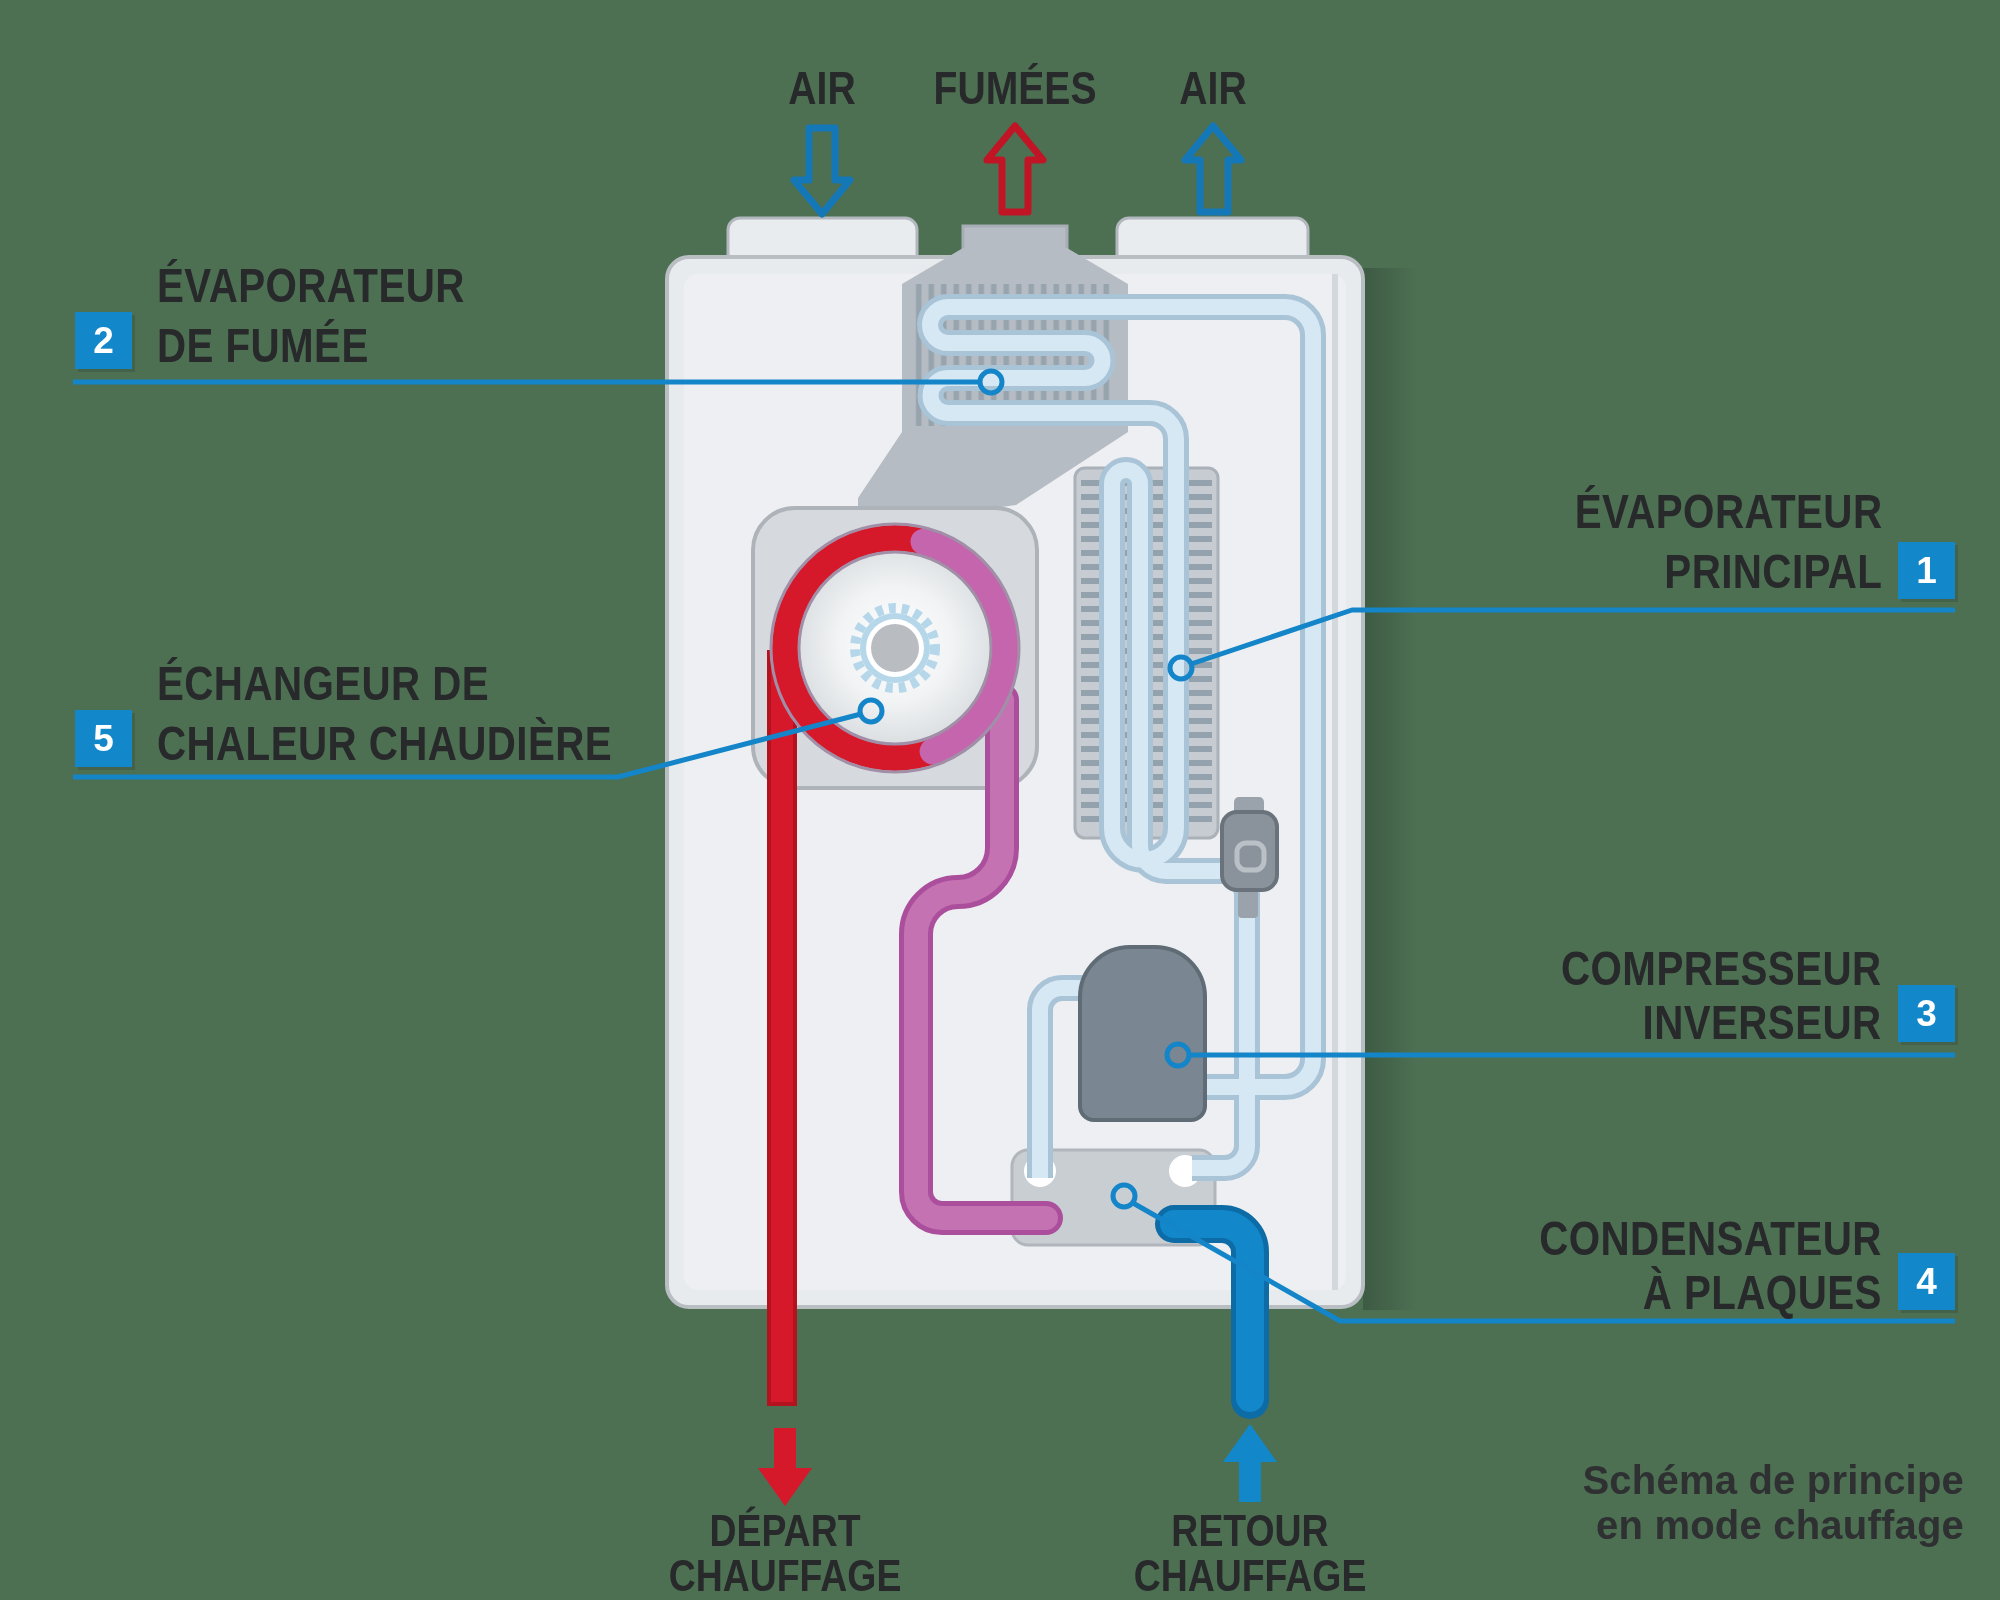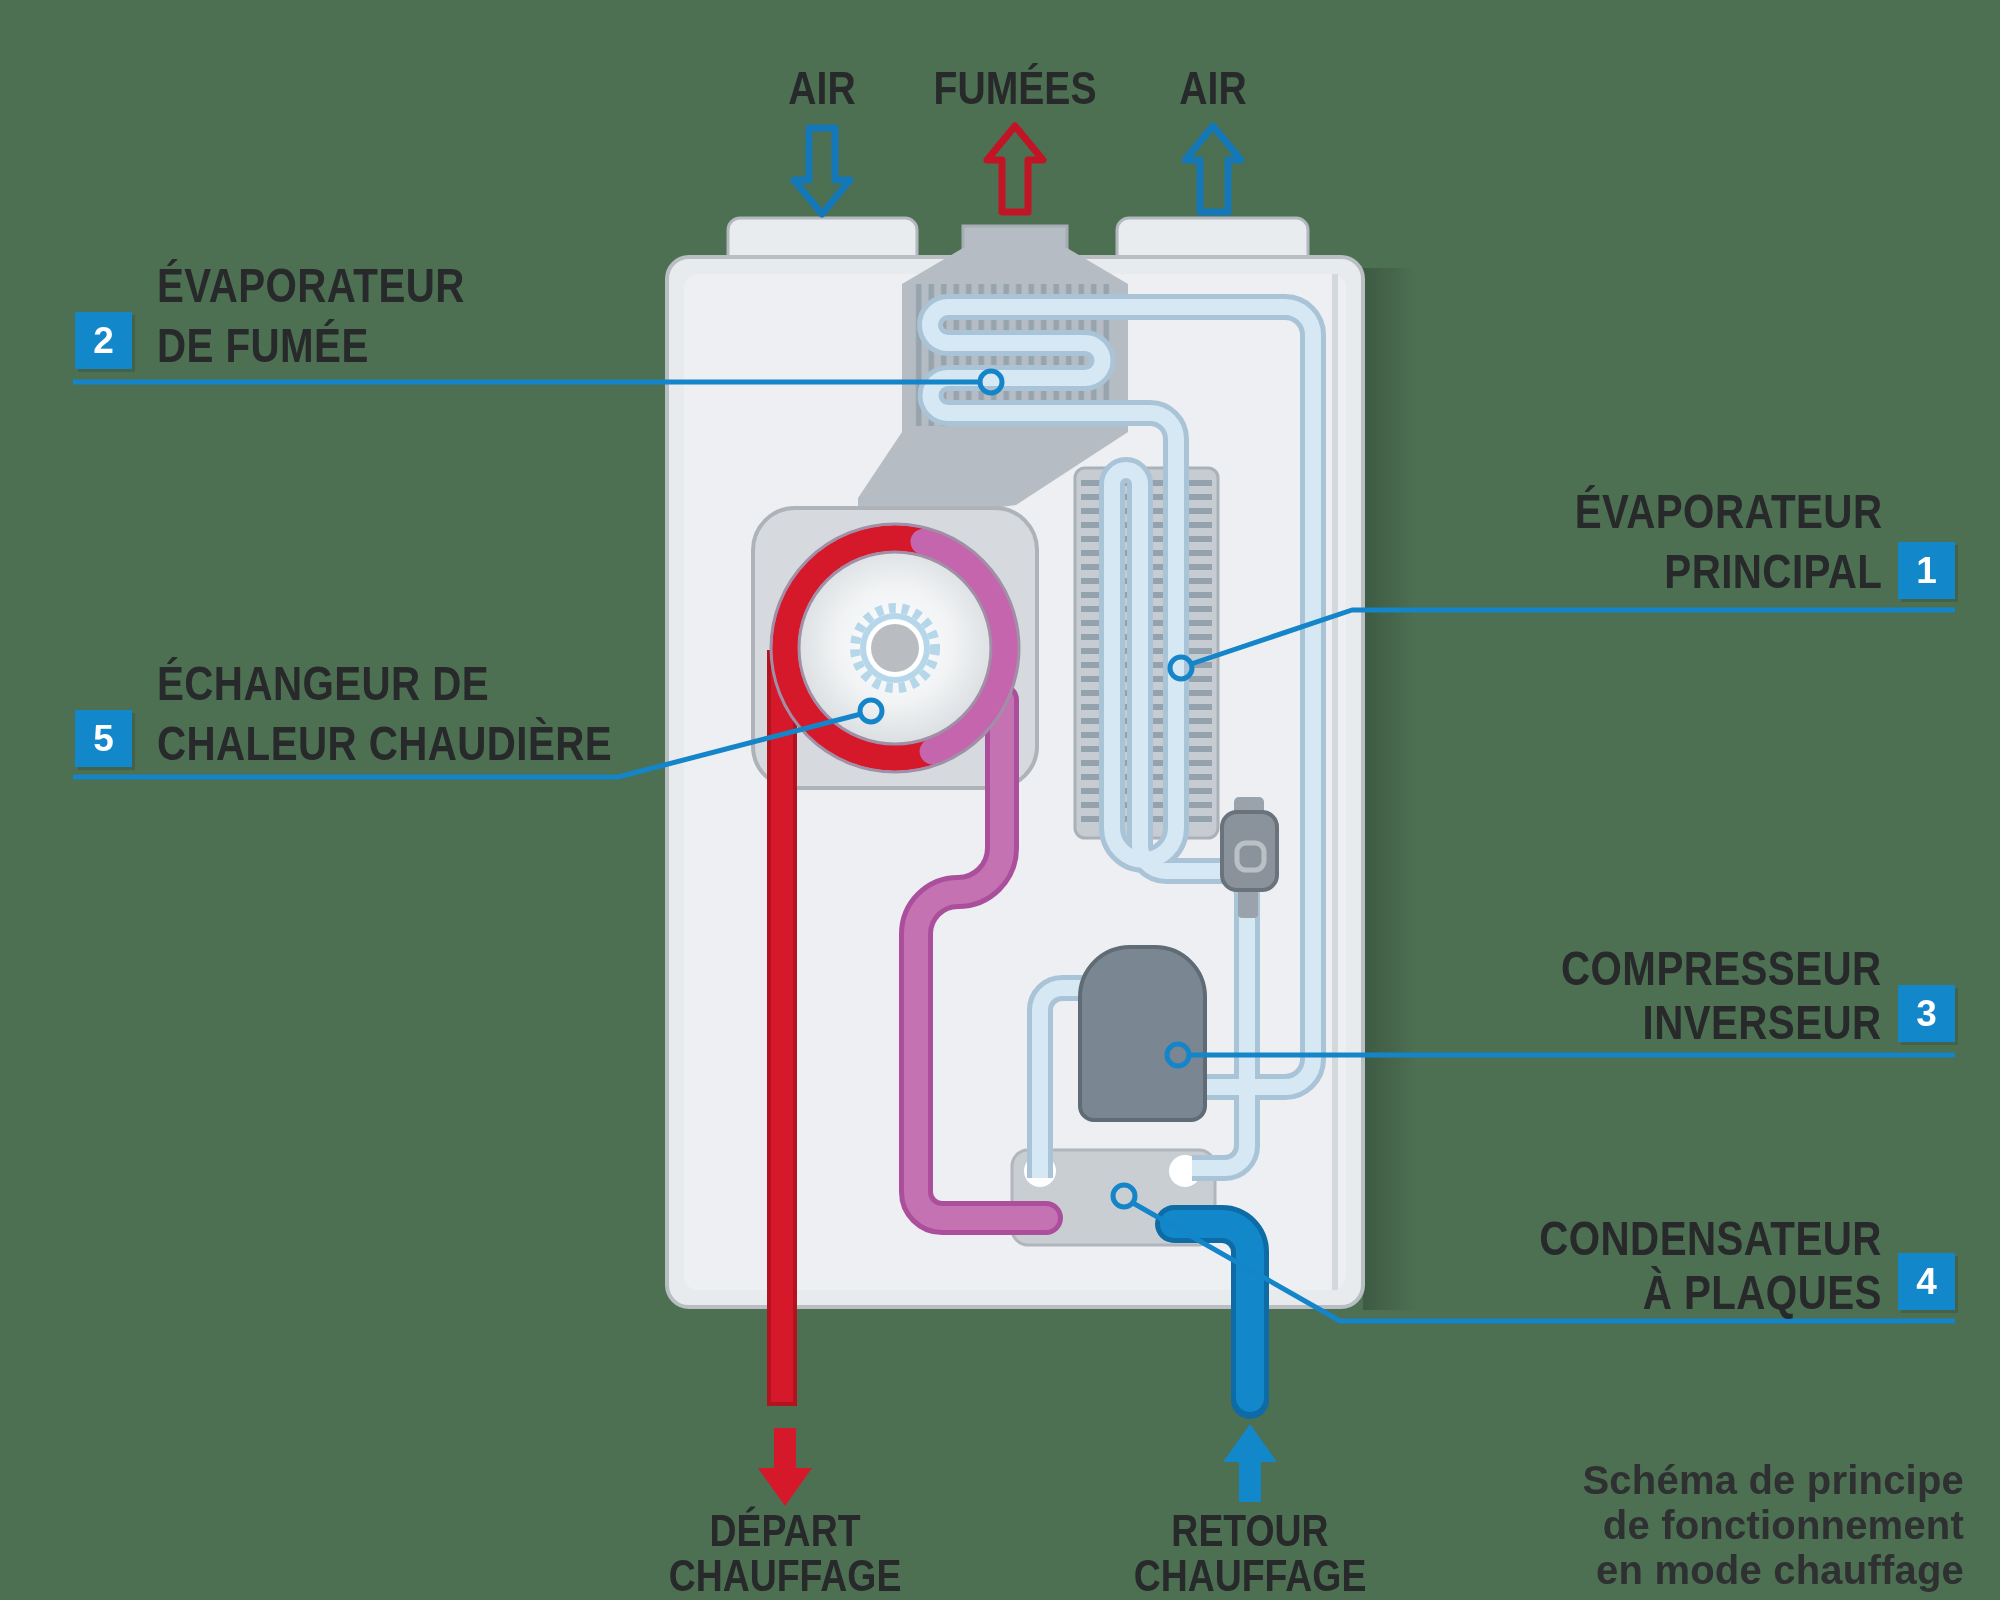--- a/index.html
+++ b/index.html
@@ -214,17 +214,16 @@
     <div>DÉPART</div>
     <div>CHAUFFAGE</div>
   </div>
   <div class="flowlbl two" style="left:1250px;top:1508px;">
     <div>RETOUR</div>
     <div>CHAUFFAGE</div>
   </div>
 
   <div class="caption">
     <div>Schéma de principe</div>
-    <div>de fonctionnement</div>
     <div>en mode chauffage</div>
   </div>
 
 </div>
 
 </body></html>

